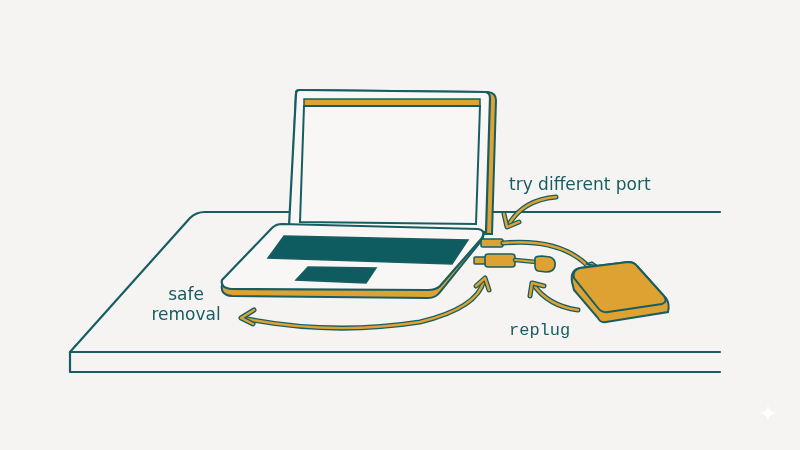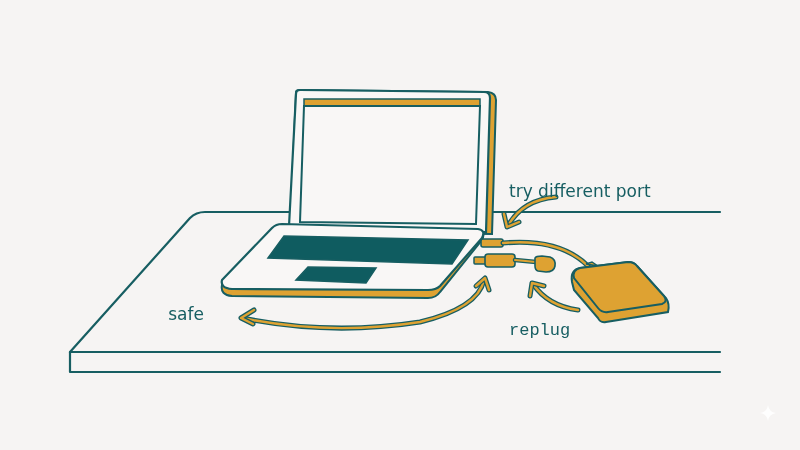--- a/index.html
+++ b/index.html
@@ -1,20 +1,20 @@
 <!DOCTYPE html>
 <html><head>
 <meta charset="utf-8">
 <style>
   html, body { margin: 0; padding: 0; }
   body { width: 800px; height: 450px; background: #f6f4f3; overflow: hidden; position: relative; font-family: "DejaVu Sans", sans-serif; }
   #scene { position: absolute; left: 0; top: 0; width: 800px; height: 450px; }
   .label { position: absolute; color: #175e62; font-size: 17px; line-height: 20px; text-align: center; white-space: nowrap; }
-  #lbl-port { left: 509px; top: 181px; }
-  #lbl-safe { left: 141px; top: 284px; width: 90px; margin-top: 20px; }
+  #lbl-port { left: 509px; top: 174px; }
+  #lbl-safe { left: 141px; top: 284px; width: 90px; }
   #lbl-replug { left: 509px; top: 321px; font-family: Liberation Mono, monospace; }
   #sparkle { position: absolute; left: 760px; top: 405px; width: 16px; height: 16px; }
 </style>
 </head>
 <body>
 
 <svg id="scene" viewBox="0 0 800 450" xmlns="http://www.w3.org/2000/svg">
 
   <g fill="none" stroke="#175e62" stroke-width="2.2" stroke-linecap="round" stroke-linejoin="round">
     <path d="M720 212 L205 212 Q196 212 190 218 L70 352 L720 352" fill="#f6f4f3"></path>
@@ -78,18 +78,19 @@
       <path d="M254 310 L241 318 L253 324" stroke="#dea232" stroke-width="2.4"></path>
       <path d="M476 286 L485 278 L489 290" stroke="#175e62" stroke-width="5"></path>
       <path d="M476 286 L485 278 L489 290" stroke="#dea232" stroke-width="2.4"></path>
     </g>
   </g>
 </svg>
 
 <div id="lbl-port" class="label">try different port</div>
 <div id="lbl-safe" class="label">
   <div>safe</div>
+  <div>removal</div>
 </div>
 <div id="lbl-replug" class="label">replug</div>
 
 <svg id="sparkle" viewBox="0 0 16 16">
   <path d="M8 0 Q9 7 16 8 Q9 9 8 16 Q7 9 0 8 Q7 7 8 0 Z" fill="#ffffff" opacity="0.9"></path>
 </svg>
 
 </body></html>

